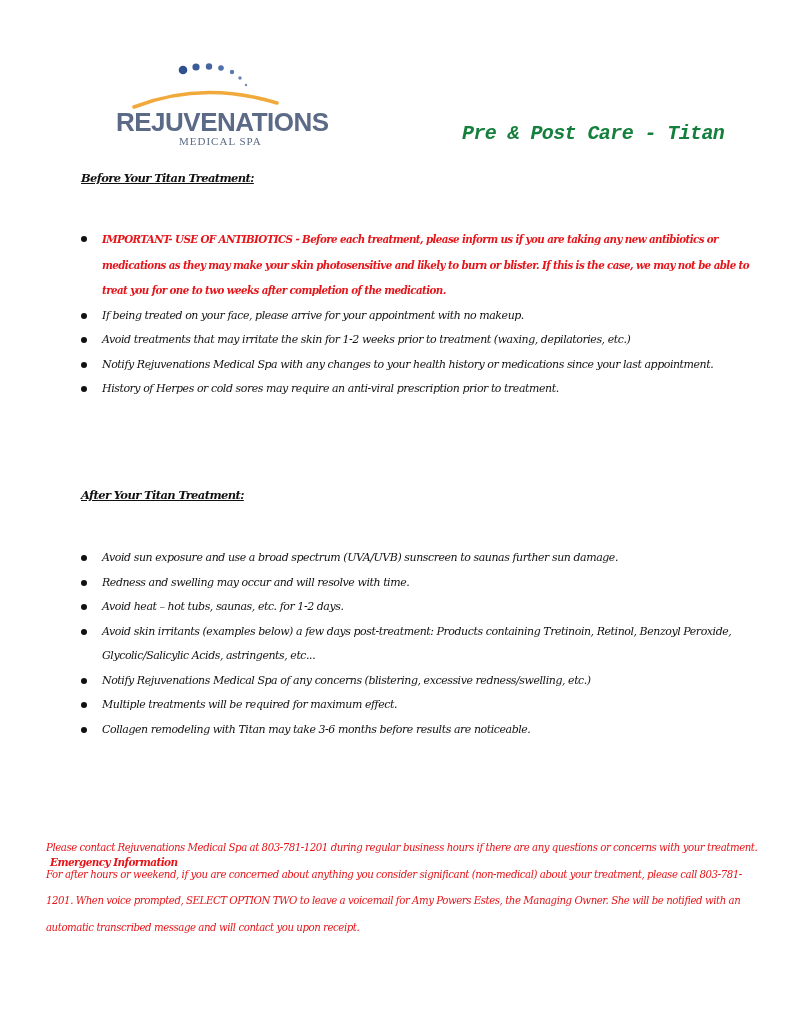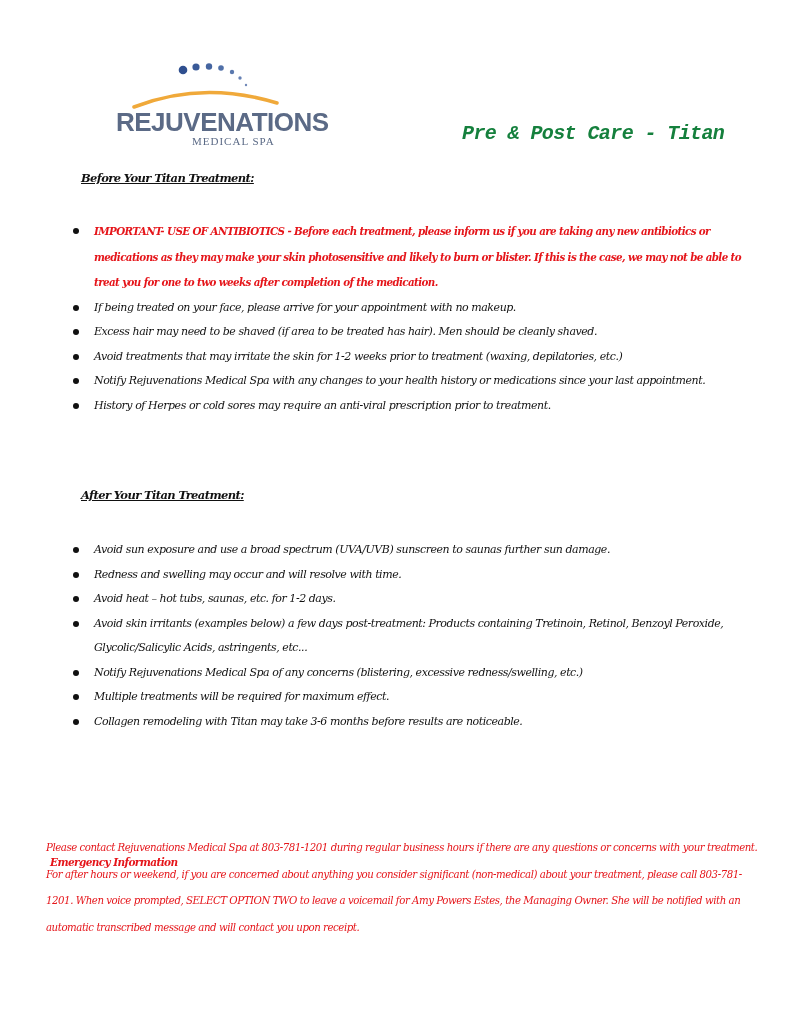--- a/index.html
+++ b/index.html
@@ -1,23 +1,23 @@
 <!DOCTYPE html>
 <html><head>
   <meta charset="utf-8">
   <style>
     html, body { margin: 0; padding: 0; background: #ffffff; }
     body { width: 791px; height: 1024px; position: relative; overflow: hidden; font-family: "DejaVu Serif", serif; color: #111; }
     .logo { position: absolute; left: 112px; top: 60px; width: 172px; height: 90px; }
     .logo svg { position: absolute; left: 0; top: 0; }
     .logo-word { position: absolute; left: 4px; top: 47px; font-family: "Liberation Sans", sans-serif; font-size: 26px; letter-spacing: -0.5px; color: #5b6a86; font-weight: bold; white-space: nowrap; }
-    .logo-sub { position: absolute; left: 80px; top: 75px; font-family: "Liberation Serif", serif; font-size: 11px; letter-spacing: 1px; color: #5b6a86; white-space: nowrap; }
+    .logo-sub { position: absolute; left: 67px; top: 75px; font-family: "Liberation Serif", serif; font-size: 11px; letter-spacing: 1px; color: #5b6a86; white-space: nowrap; }
     .title { position: absolute; left: 462px; top: 122px; font-family: Liberation Mono, monospace; font-size: 20px; font-weight: bold; letter-spacing: -0.6px; font-style: italic; color: #15803d; white-space: nowrap; }
     .section-head { position: absolute; left: 70px; font-size: 11.5px; font-weight: bold; font-style: italic; text-decoration: underline; letter-spacing: -0.6px; white-space: nowrap; margin-left: 11px; }
-    ul.bullets { position: absolute; left: 70px; margin: 0; padding: 0; list-style: none; width: 700px; }
+    ul.bullets { position: absolute; left: 70px; margin: 8px; padding: 0; list-style: none; width: 700px; }
     ul.bullets li { position: relative; padding-left: 24px; font-size: 11px; font-style: italic; letter-spacing: -0.45px; line-height: 24.5px; }
     ul.bullets li .dot { position: absolute; left: 3px; top: 9px; width: 6px; height: 6px; border-radius: 50%; background: #111; }
     ul.bullets li.red { color: #e5151a; font-weight: bold; font-size: 10.3px; letter-spacing: -0.6px; line-height: 25.5px; }
     ul.bullets li.red .dot { background: #111; }
     .emergency-head { position: absolute; left: 50px; top: 856px; color: #e5151a; font-weight: bold; font-style: italic; font-size: 10.5px; letter-spacing: -0.6px; }
     .emergency-body { position: absolute; left: 46px; top: 835px; width: 712px; color: #e5151a; font-style: italic; font-size: 10.2px; letter-spacing: -0.45px; line-height: 26.5px; }
   </style>
 </head>
 <body>
 
@@ -36,21 +36,20 @@
   <div class="logo-sub">MEDICAL SPA</div>
 </div>
 
 <div class="title">Pre &amp; Post Care - Titan</div>
 
 <div class="section-head" style="top:171px;">Before Your Titan Treatment:</div>
 
 <ul class="bullets" style="top:219px;">
   <li class="red" style="width:660px;"><span class="dot"></span><span>IMPORTANT- USE OF ANTIBIOTICS - Before each treatment, please inform us if you are taking any new antibiotics or medications as they may make your skin photosensitive and likely to burn or blister. If this is the case, we may not be able to treat you for one to two weeks after completion of the medication.</span></li>
   <li><span class="dot"></span><span>If being treated on your face, please arrive for your appointment with no makeup.</span></li>
-  <li><span class="dot"></span><span>Excess hair may need to be shaved (if area to be treated has hair). Men should be cleanly shaved.</span></li>
   <li><span class="dot"></span><span>Avoid treatments that may irritate the skin for 1-2 weeks prior to treatment (waxing, depilatories, etc.)</span></li>
   <li><span class="dot"></span><span>Notify Rejuvenations Medical Spa with any changes to your health history or medications since your last appointment.</span></li>
   <li><span class="dot"></span><span>History of Herpes or cold sores may require an anti-viral prescription prior to treatment.</span></li>
 </ul>
 
 <div class="section-head" style="top:488px;">After Your Titan Treatment:</div>
 
 <ul class="bullets" style="top:538px;">
   <li><span class="dot"></span><span>Avoid sun exposure and use a broad spectrum (UVA/UVB) sunscreen to saunas further sun damage.</span></li>
   <li><span class="dot"></span><span>Redness and swelling may occur and will resolve with time.</span></li>

